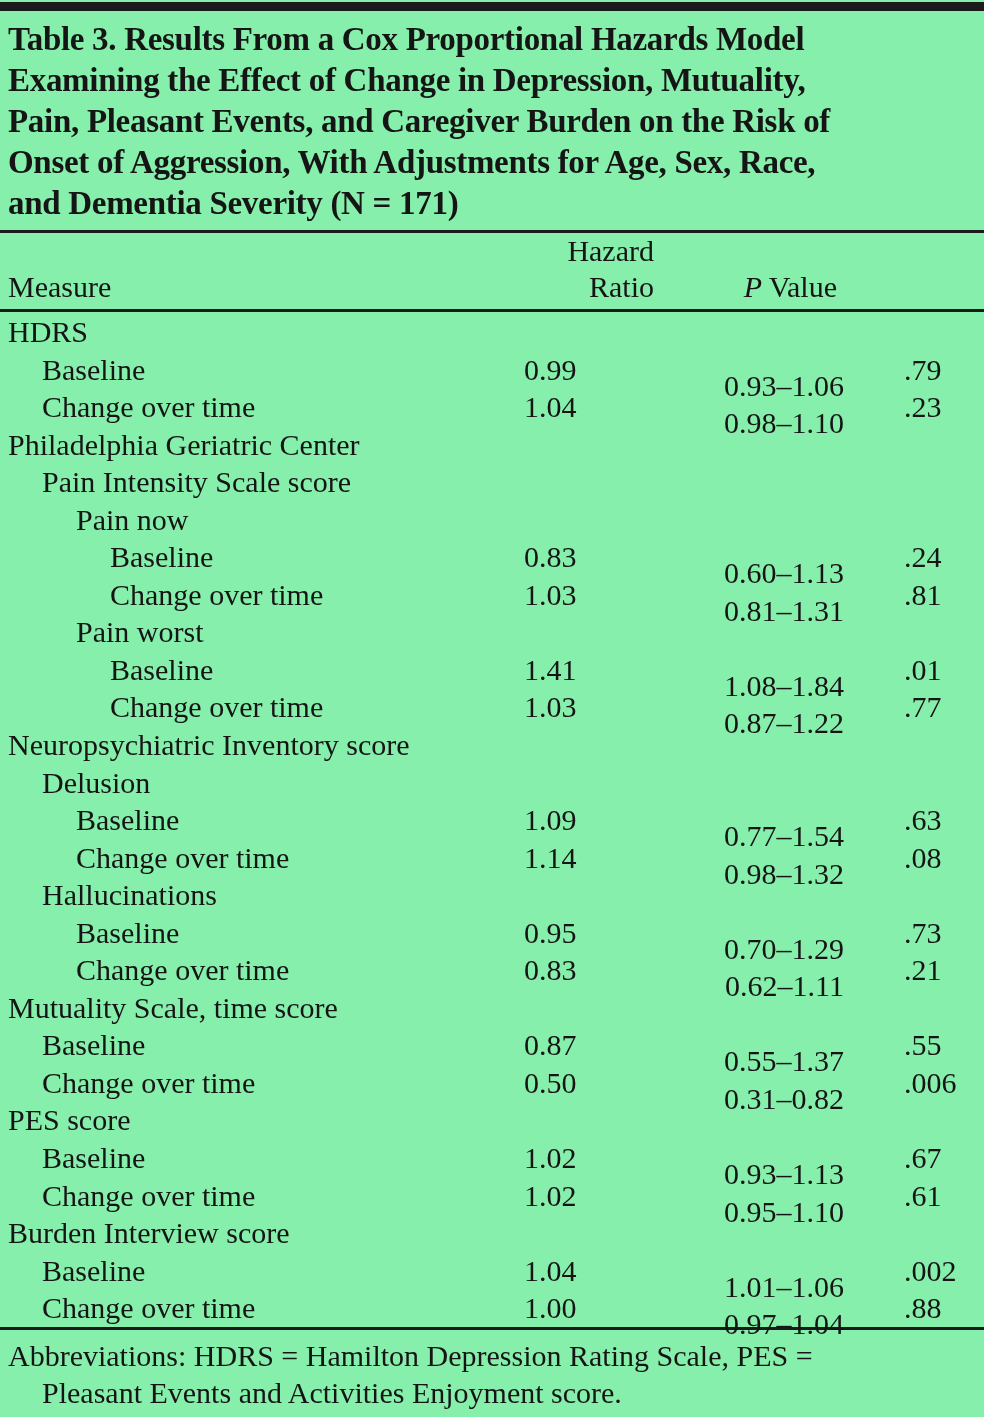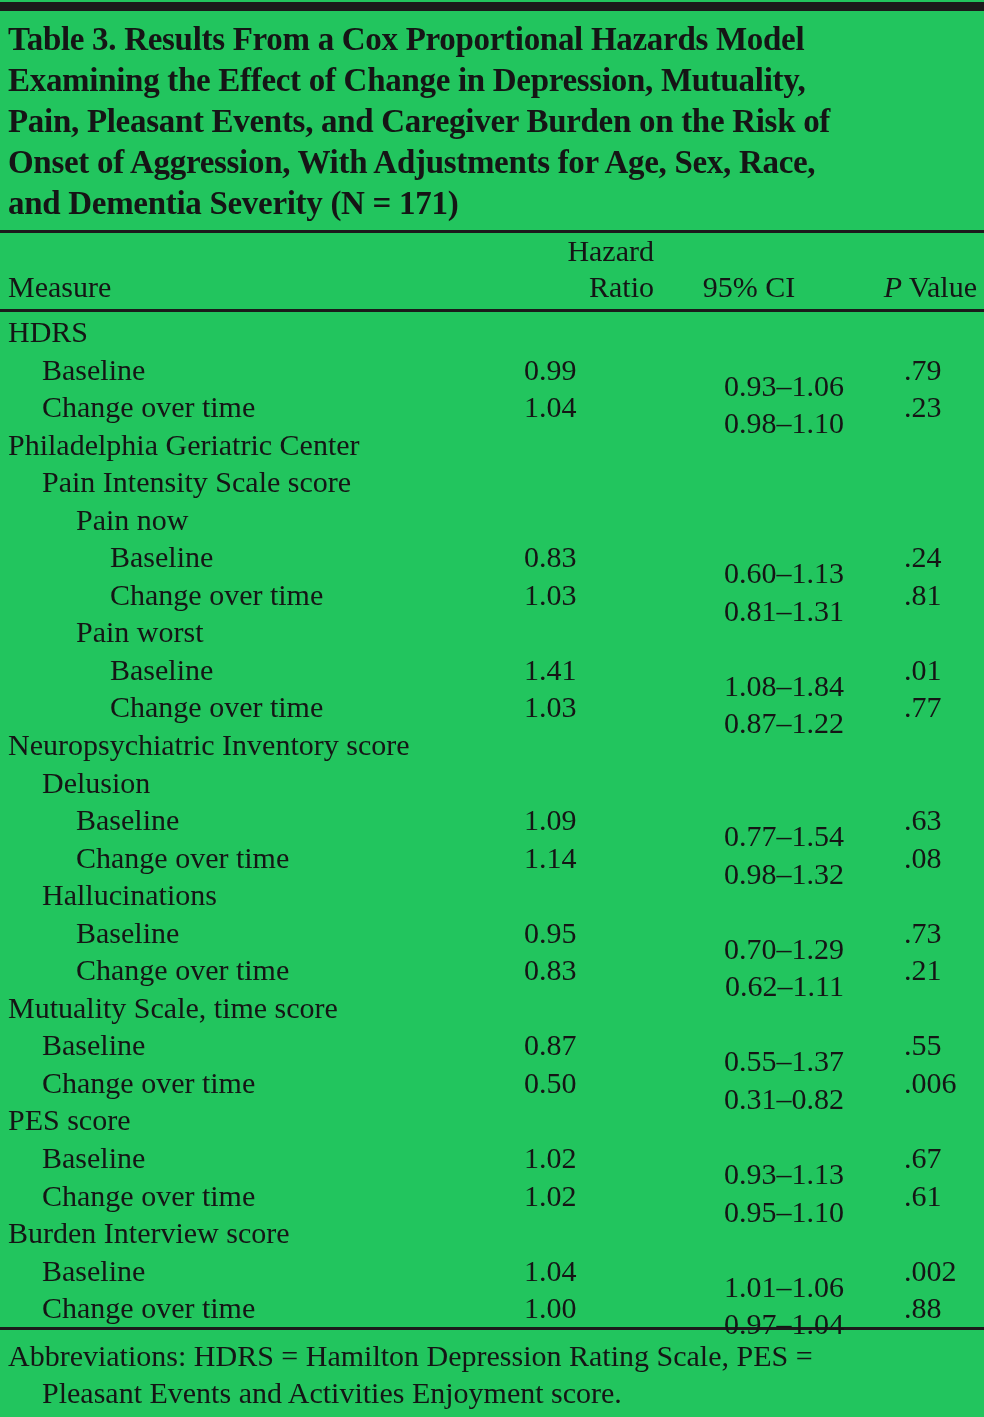--- a/index.html
+++ b/index.html
@@ -1,21 +1,21 @@
 <!DOCTYPE html>
 <html><head>
 <meta charset="utf-8">
 <style>
   * { margin: 0; padding: 0; box-sizing: border-box; }
   html, body { background: #ffffff; }
   .page {
     position: relative;
     width: 984px;
     height: 1417px;
-    background: #22c55e;
+    background: #86efac;
     color: #151515;
     font-family: "Liberation Serif", serif;
     overflow: hidden;
   }
   .topbar {
     margin-top: 2px;
     height: 9px;
     background: #1b1b1b;
   }
   .title {
@@ -88,21 +88,20 @@
   </div>
 
   <div class="rule rule-title"></div>
 
   <div class="grid-cols thead">
     <div class="th-measure">Measure</div>
     <div class="th-hr">
       <div>Hazard</div>
       <div>Ratio</div>
     </div>
-    <div class="th-ci">95% CI</div>
     <div class="th-p"><span class="italic">P</span><span class="p-rest">Value</span></div>
   </div>
 
   <div class="rule rule-header"></div>
 
   <div class="tbody">
     <div class="grid-cols row">
       <div class="cell-label i0">HDRS</div>
       <div class="cell-hr"></div>
       <div class="cell-ci"></div>

